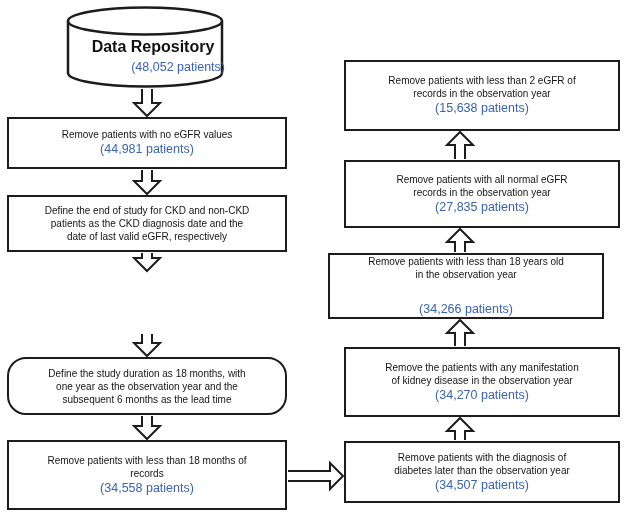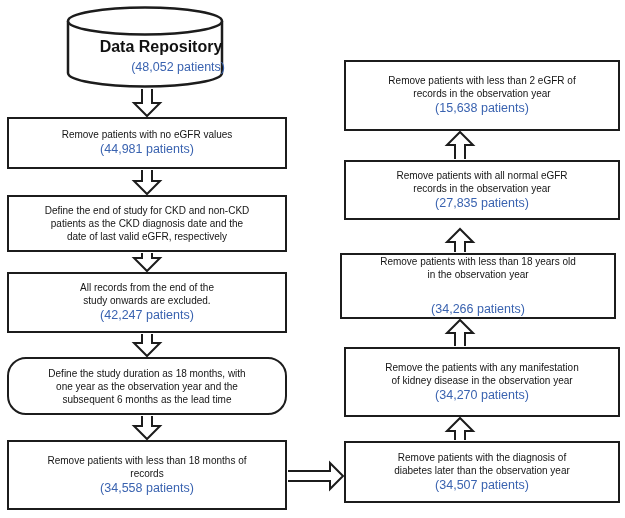--- a/index.html
+++ b/index.html
@@ -33,21 +33,21 @@
     line-height:1.3;
     color:var(--accent-blue,#3a63b0);
     white-space:pre-line;
   }
   #cylinder-group{
     position:absolute;
     left:65px;top:4px;width:160px;height:86px;
   }
   #cylinder-group svg{position:absolute;left:0;top:0;}
   .cyl-label{
-    position:absolute;left:16px;top:34px;width:100%;
+    position:absolute;left:8px;top:34px;width:100%;
     text-align:center;
     font-weight:bold;
     font-size:16px;
     color:#111111;
   }
   .cyl-count{
     position:absolute;left:0;top:56px;width:100%;
     text-align:right;
     font-size:12.5px;
     color:var(--accent-blue,#3a63b0);
@@ -82,52 +82,47 @@
     <div class="box-count">(44,981 patients)</div>
   </div>
 
   <div class="flow-box" style="left:7px;top:195px;width:280px;height:57px;">
     <div class="box-text">Define the end of study for CKD and non-CKD
 patients as the CKD diagnosis date and the
 date of last valid eGFR, respectively</div>
     <div class="box-count"></div>
   </div>
 
-  <div class="flow-box" style="left:7px;top:272px;width:280px;height:61px;">
-    <div class="box-text">All records from the end of the
-study onwards are excluded.</div>
-    <div class="box-count">(42,247 patients)</div>
-  </div>
 
   <div class="flow-box" style="left:7px;top:357px;width:280px;height:58px;border-radius:19px;">
     <div class="box-text">Define the study duration as 18 months, with
 one year as the observation year and the
 subsequent 6 months as the lead time</div>
     <div class="box-count"></div>
   </div>
 
   <div class="flow-box" style="left:7px;top:440px;width:280px;height:70px;justify-content:center;">
     <div class="box-text">Remove patients with less than 18 months of
 records</div>
     <div class="box-count">(34,558 patients)</div>
   </div>
 
   <div class="flow-box" style="left:344px;top:60px;width:276px;height:71px;">
     <div class="box-text">Remove patients with less than 2 eGFR of
 records in the observation year</div>
     <div class="box-count">(15,638 patients)</div>
   </div>
 
-  <div class="flow-box" style="left:344px;top:160px;width:276px;height:60px;">
+  <div class="flow-box" style="left:344px;top:160px;width:276px;height:68px;">
     <div class="box-text">Remove patients with all normal eGFR
 records in the observation year</div>
     <div class="box-count">(27,835 patients)</div>
   </div>
 
-  <div class="flow-box" style="left:340px;top:253px;width:276px;height:66px;gap:20px;">
+  <div class="flow-box" style="left:328px;top:253px;width:276px;height:66px;gap:20px;">
     <div class="box-text">Remove patients with less than 18 years old
 in the observation year</div>
     <div class="box-count">(34,266 patients)</div>
   </div>
 
   <div class="flow-box" style="left:344px;top:347px;width:276px;height:70px;">
     <div class="box-text">Remove the patients with any manifestation
 of kidney disease in the observation year</div>
     <div class="box-count">(34,270 patients)</div>
   </div>

